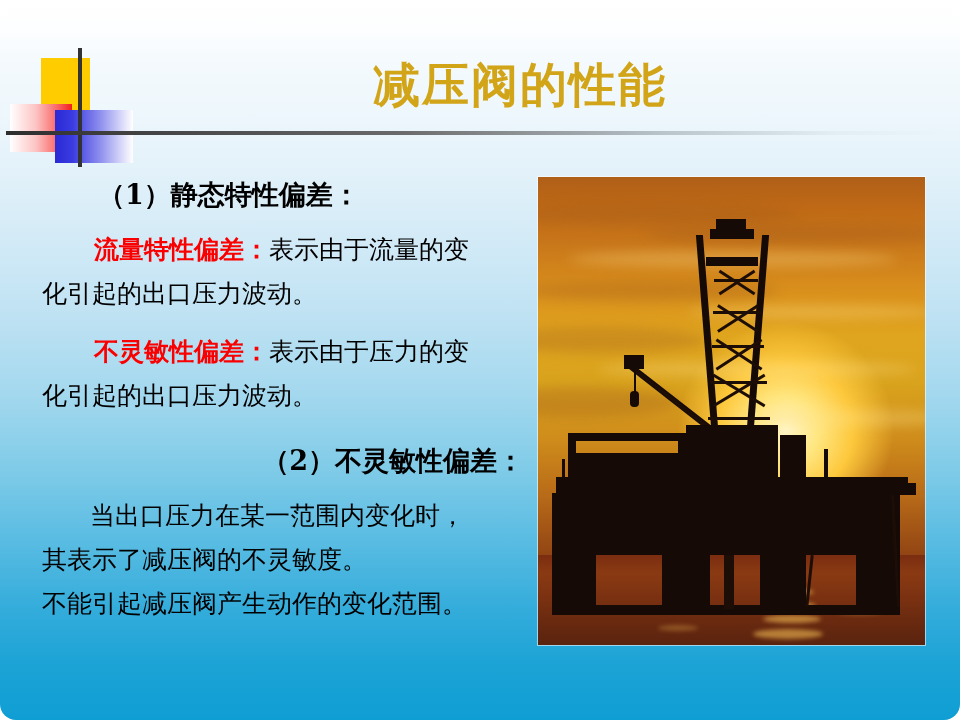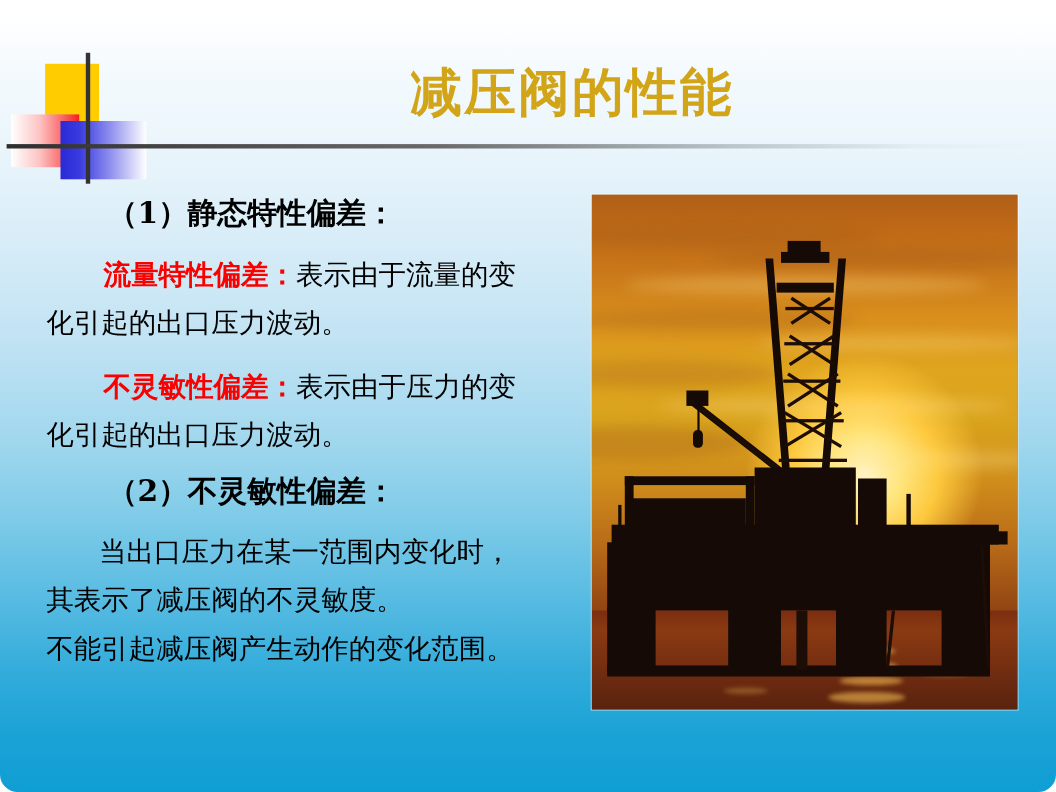--- a/index.html
+++ b/index.html
@@ -133,21 +133,22 @@
     font-weight: bold;
     font-size: 27px;
     line-height: 46px;
     text-indent: 56px;
   }
   .t-head-2 {
     font-weight: bold;
     font-size: 27px;
     line-height: 46px;
     text-indent: 56px;
-    margin-top: 6px;
+    margin-top: 20px;
+    text-align: right;
   }
   .t-para-first {
     text-indent: 52px;
     margin-top: 10px;
   }
   .t-para-first-2 {
     text-indent: 52px;
     margin-top: 14px;
   }
   .t-indent {

